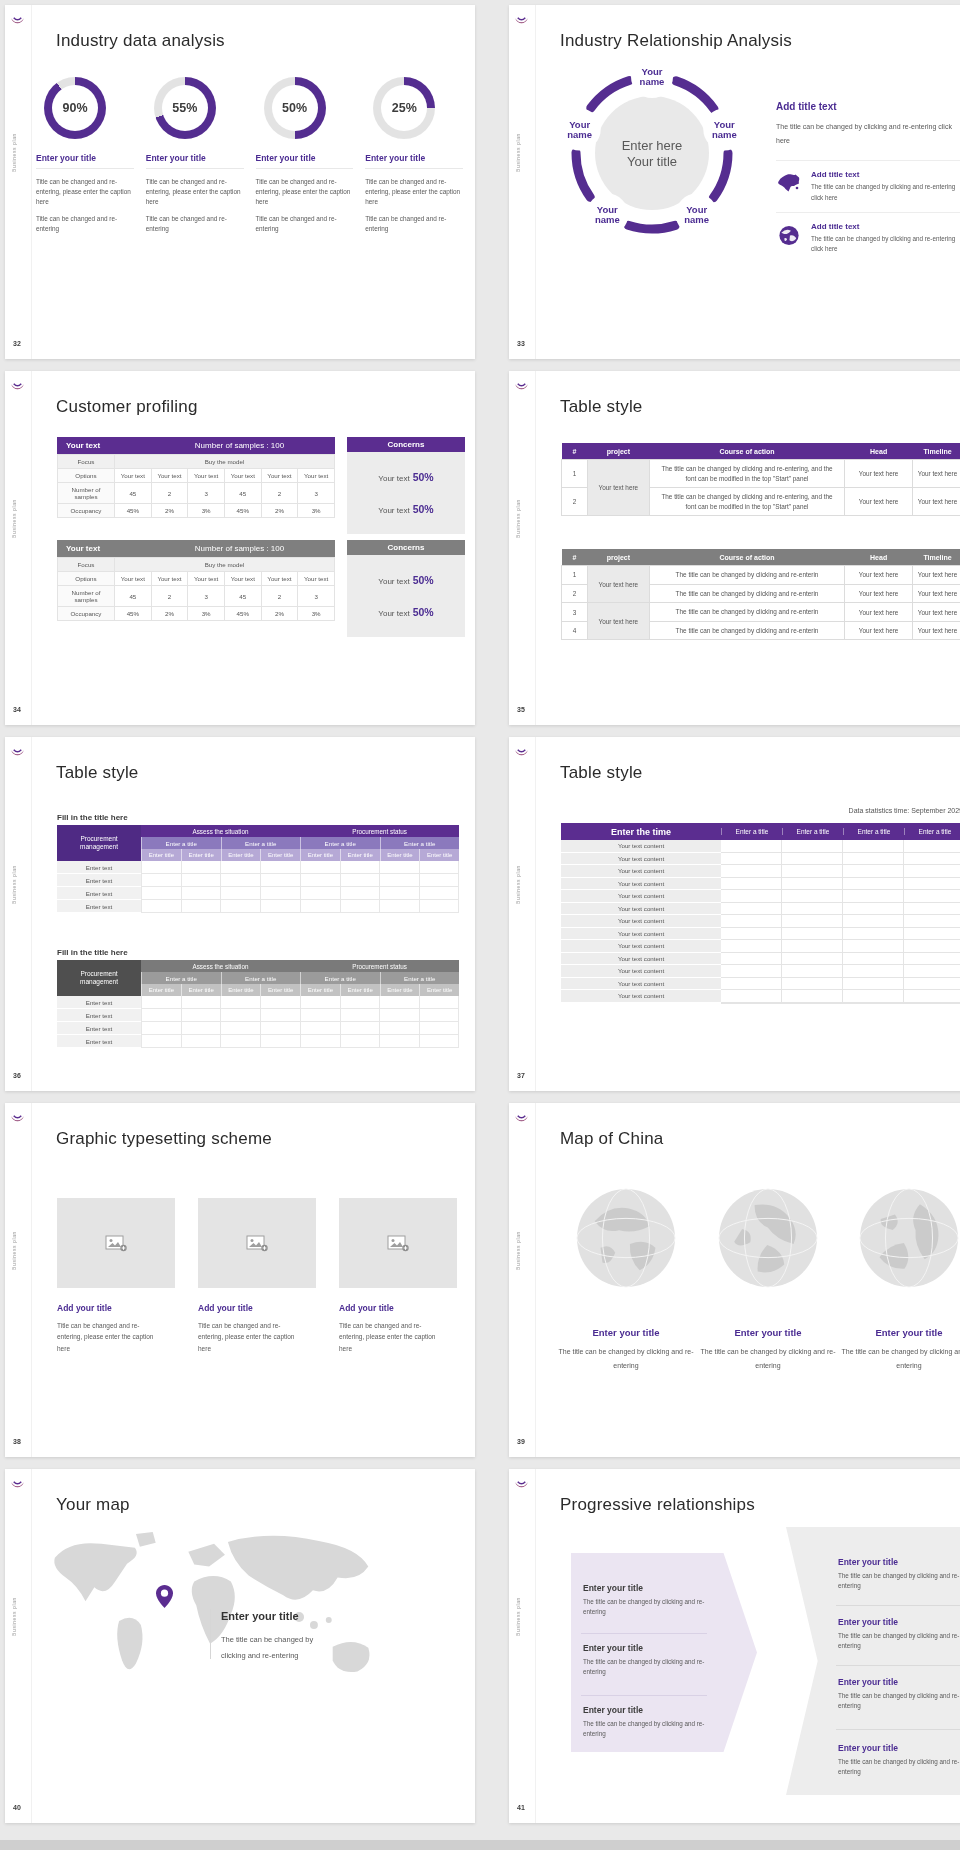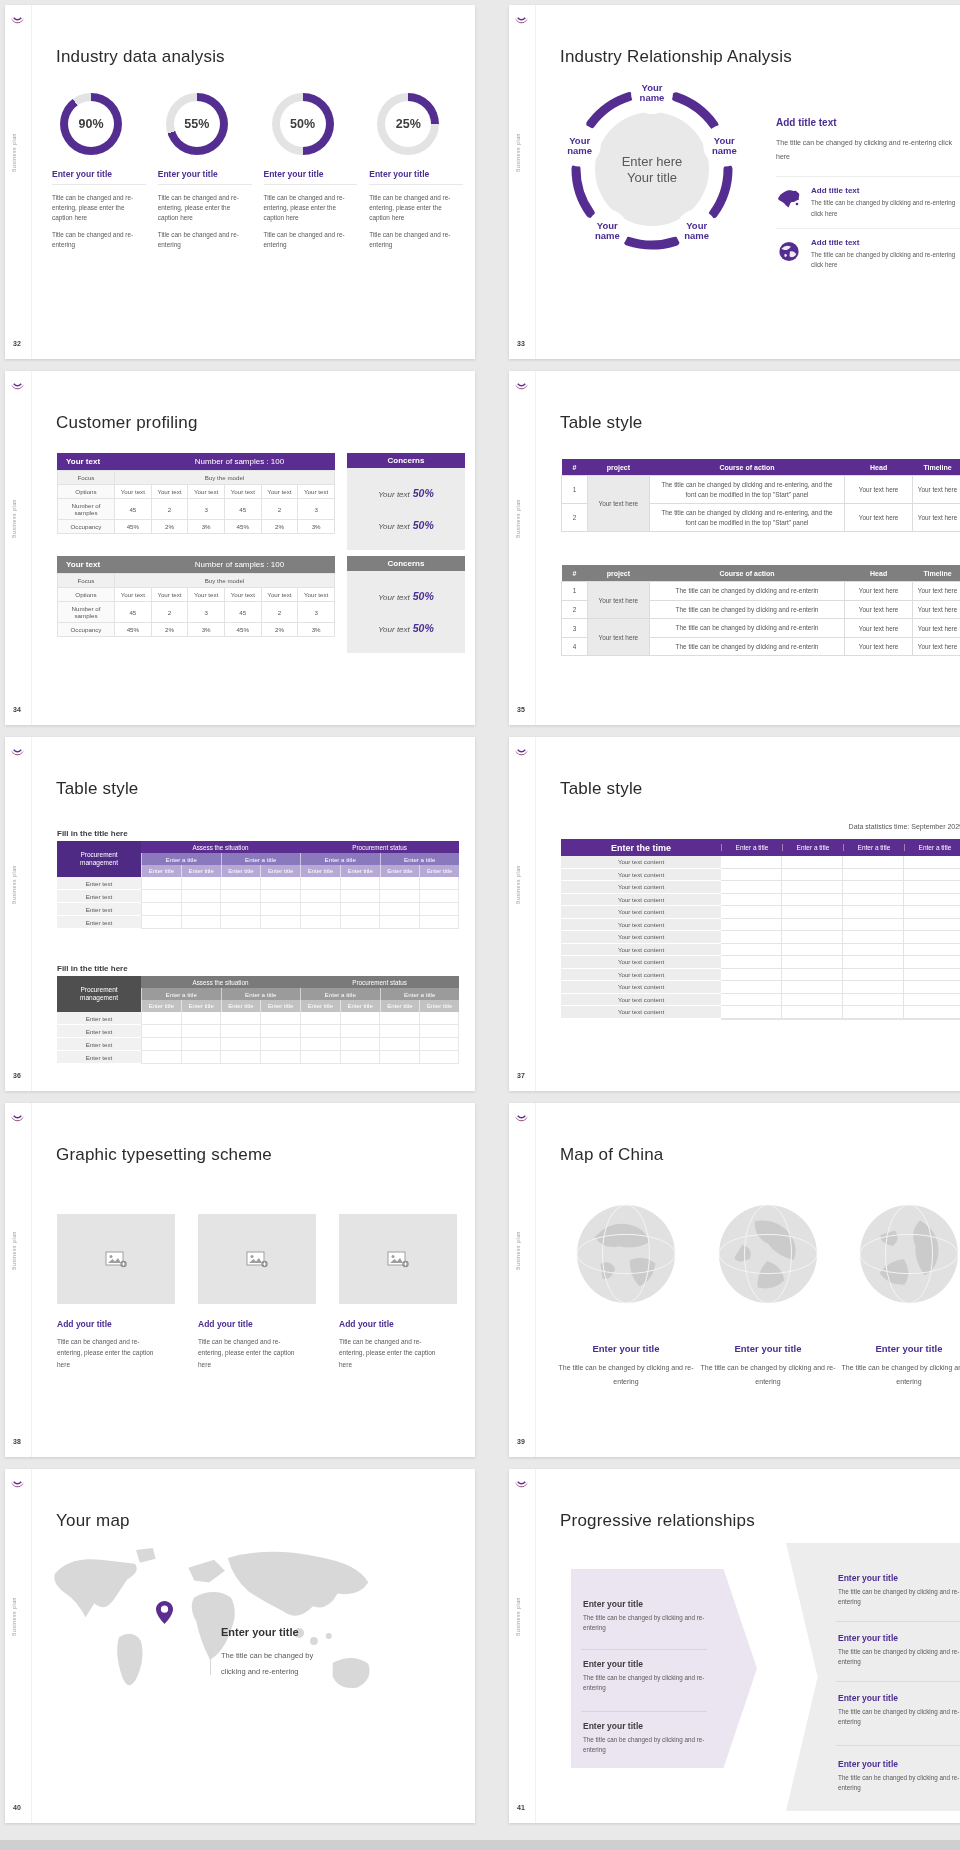--- a/index.html
+++ b/index.html
@@ -4,26 +4,26 @@
 <style>
   html,body{margin:0;padding:0;background:#e9e9e9;font-family:"Liberation Sans",sans-serif;}
   .page{position:relative;width:960px;height:1850px;background:#e9e9e9;overflow:hidden;}
   .slide{position:absolute;width:470px;height:354px;background:#fff;box-shadow:0 1px 3px rgba(0,0,0,.12);}
   .c0{left:5px}.c1{left:509px}
   .r0{top:5px}.r1{top:371px}.r2{top:737px}.r3{top:1103px}.r4{top:1469px}
   .strip{position:absolute;left:0;top:0;bottom:0;width:26px;border-right:1px solid #f1f1f1;}
   .logo{position:absolute;left:5px;top:9px;width:15px;height:12px;}
   .vtext{position:absolute;left:6px;top:128px;font-size:5px;color:#9a9a9a;writing-mode:vertical-rl;transform:rotate(180deg);letter-spacing:.6px;}
   .pnum{position:absolute;left:8px;bottom:12px;font-size:7px;font-weight:bold;color:#3f3f3f;}
-  .content{position:absolute;left:27px;top:0;right:0;bottom:0;margin-top:16px;}
+  .content{position:absolute;left:27px;top:0;right:0;bottom:0;}
   .stitle{position:absolute;left:24px;top:26px;font-size:17px;font-weight:300;color:#2b2b2b;letter-spacing:.2px;}
   .footerbar{position:absolute;left:0;right:0;top:1840px;height:10px;background:#cfcfcf;}
 
   
-  .donut-grid{position:absolute;left:20px;top:72px;right:12px;display:grid;grid-template-columns:repeat(4,1fr);column-gap:12px;}
+  .donut-grid{position:absolute;left:4px;top:72px;right:12px;display:grid;grid-template-columns:repeat(4,1fr);column-gap:12px;}
   .donut{width:62px;height:62px;border-radius:50%;background:conic-gradient(#542d90 calc(var(--p)*1%),#e3e3e3 0);position:relative;display:flex;align-items:center;justify-content:center;margin:0 0 14px 8px;}
   .donut::before{content:"";position:absolute;inset:8px;background:#fff;border-radius:50%;}
   .donut span{position:relative;font-size:12.5px;font-weight:bold;color:#3d3d3d;}
   .d-head{font-size:8.5px;font-weight:bold;color:#4b2c92;padding-bottom:5px;border-bottom:1px solid #e8e8e8;margin-bottom:8px;}
   .d-cap{font-size:6.4px;color:#5a5a5a;line-height:1.55;margin-bottom:7px;}
 
   
   .rel{position:absolute;left:4px;top:46px;width:224px;height:204px;}
   .p33{position:absolute;left:240px;top:96px;right:14px;}
   .p33-h{font-size:10px;font-weight:bold;color:#4b2c92;margin-bottom:8px;}
@@ -44,21 +44,21 @@
   .t34 table{width:100%;border-collapse:collapse;font-size:6.2px;color:#555;text-align:center;table-layout:fixed;}
   .t34 td{border:1px solid #e3e3e3;padding:3px 2px;background:#fff;}
   .t34 tr.focus td{background:#f0f0f0;}
   .t34 td.lab{width:52px;background:#fafafa;}
   .t34.a{top:66px}.t34.b{top:169px}
   .concern{position:absolute;left:315px;width:118px;height:97px;}
   .concern .chead{height:15px;color:#fff;font-weight:bold;font-size:8px;text-align:center;line-height:15px;position:relative;}
   .concern.purple .chead{background:#5b2d90;}
   .concern.gray .chead{background:#7f7f7f;}
   .concern .chead::after{content:"";position:absolute;left:0;top:15px;border-top:6px solid rgba(0,0,0,.45);border-right:7px solid transparent;}
-  .concern .cbody{position:absolute;left:0;right:0;top:15px;bottom:0;background:#ececec;display:flex;flex-direction:column;align-items:center;justify-content:center;gap:20px;font-style:italic;}
+  .concern .cbody{position:absolute;left:0;right:0;top:15px;bottom:0;background:#ececec;display:flex;flex-direction:column;align-items:center;justify-content:center;gap:20px;}
   .cline{font-size:8px;color:#555;}
   .cline b{font-size:10.5px;color:#4b2c92;margin-left:3px;}
   .concern.a{top:66px}.concern.b{top:169px}
 
   
   .t35{position:absolute;left:25px;width:402px;border-collapse:collapse;font-size:6.4px;color:#555;text-align:center;}
   .t35 th{color:#fff;font-size:7px;font-weight:bold;padding:4.5px 2px;}
   .t35.purple th{background:#5b2d90;}
   .t35.gray th{background:#7f7f7f;}
   .t35 td{border:1px solid #dcdcdc;padding:4px 4px;background:#fff;}

